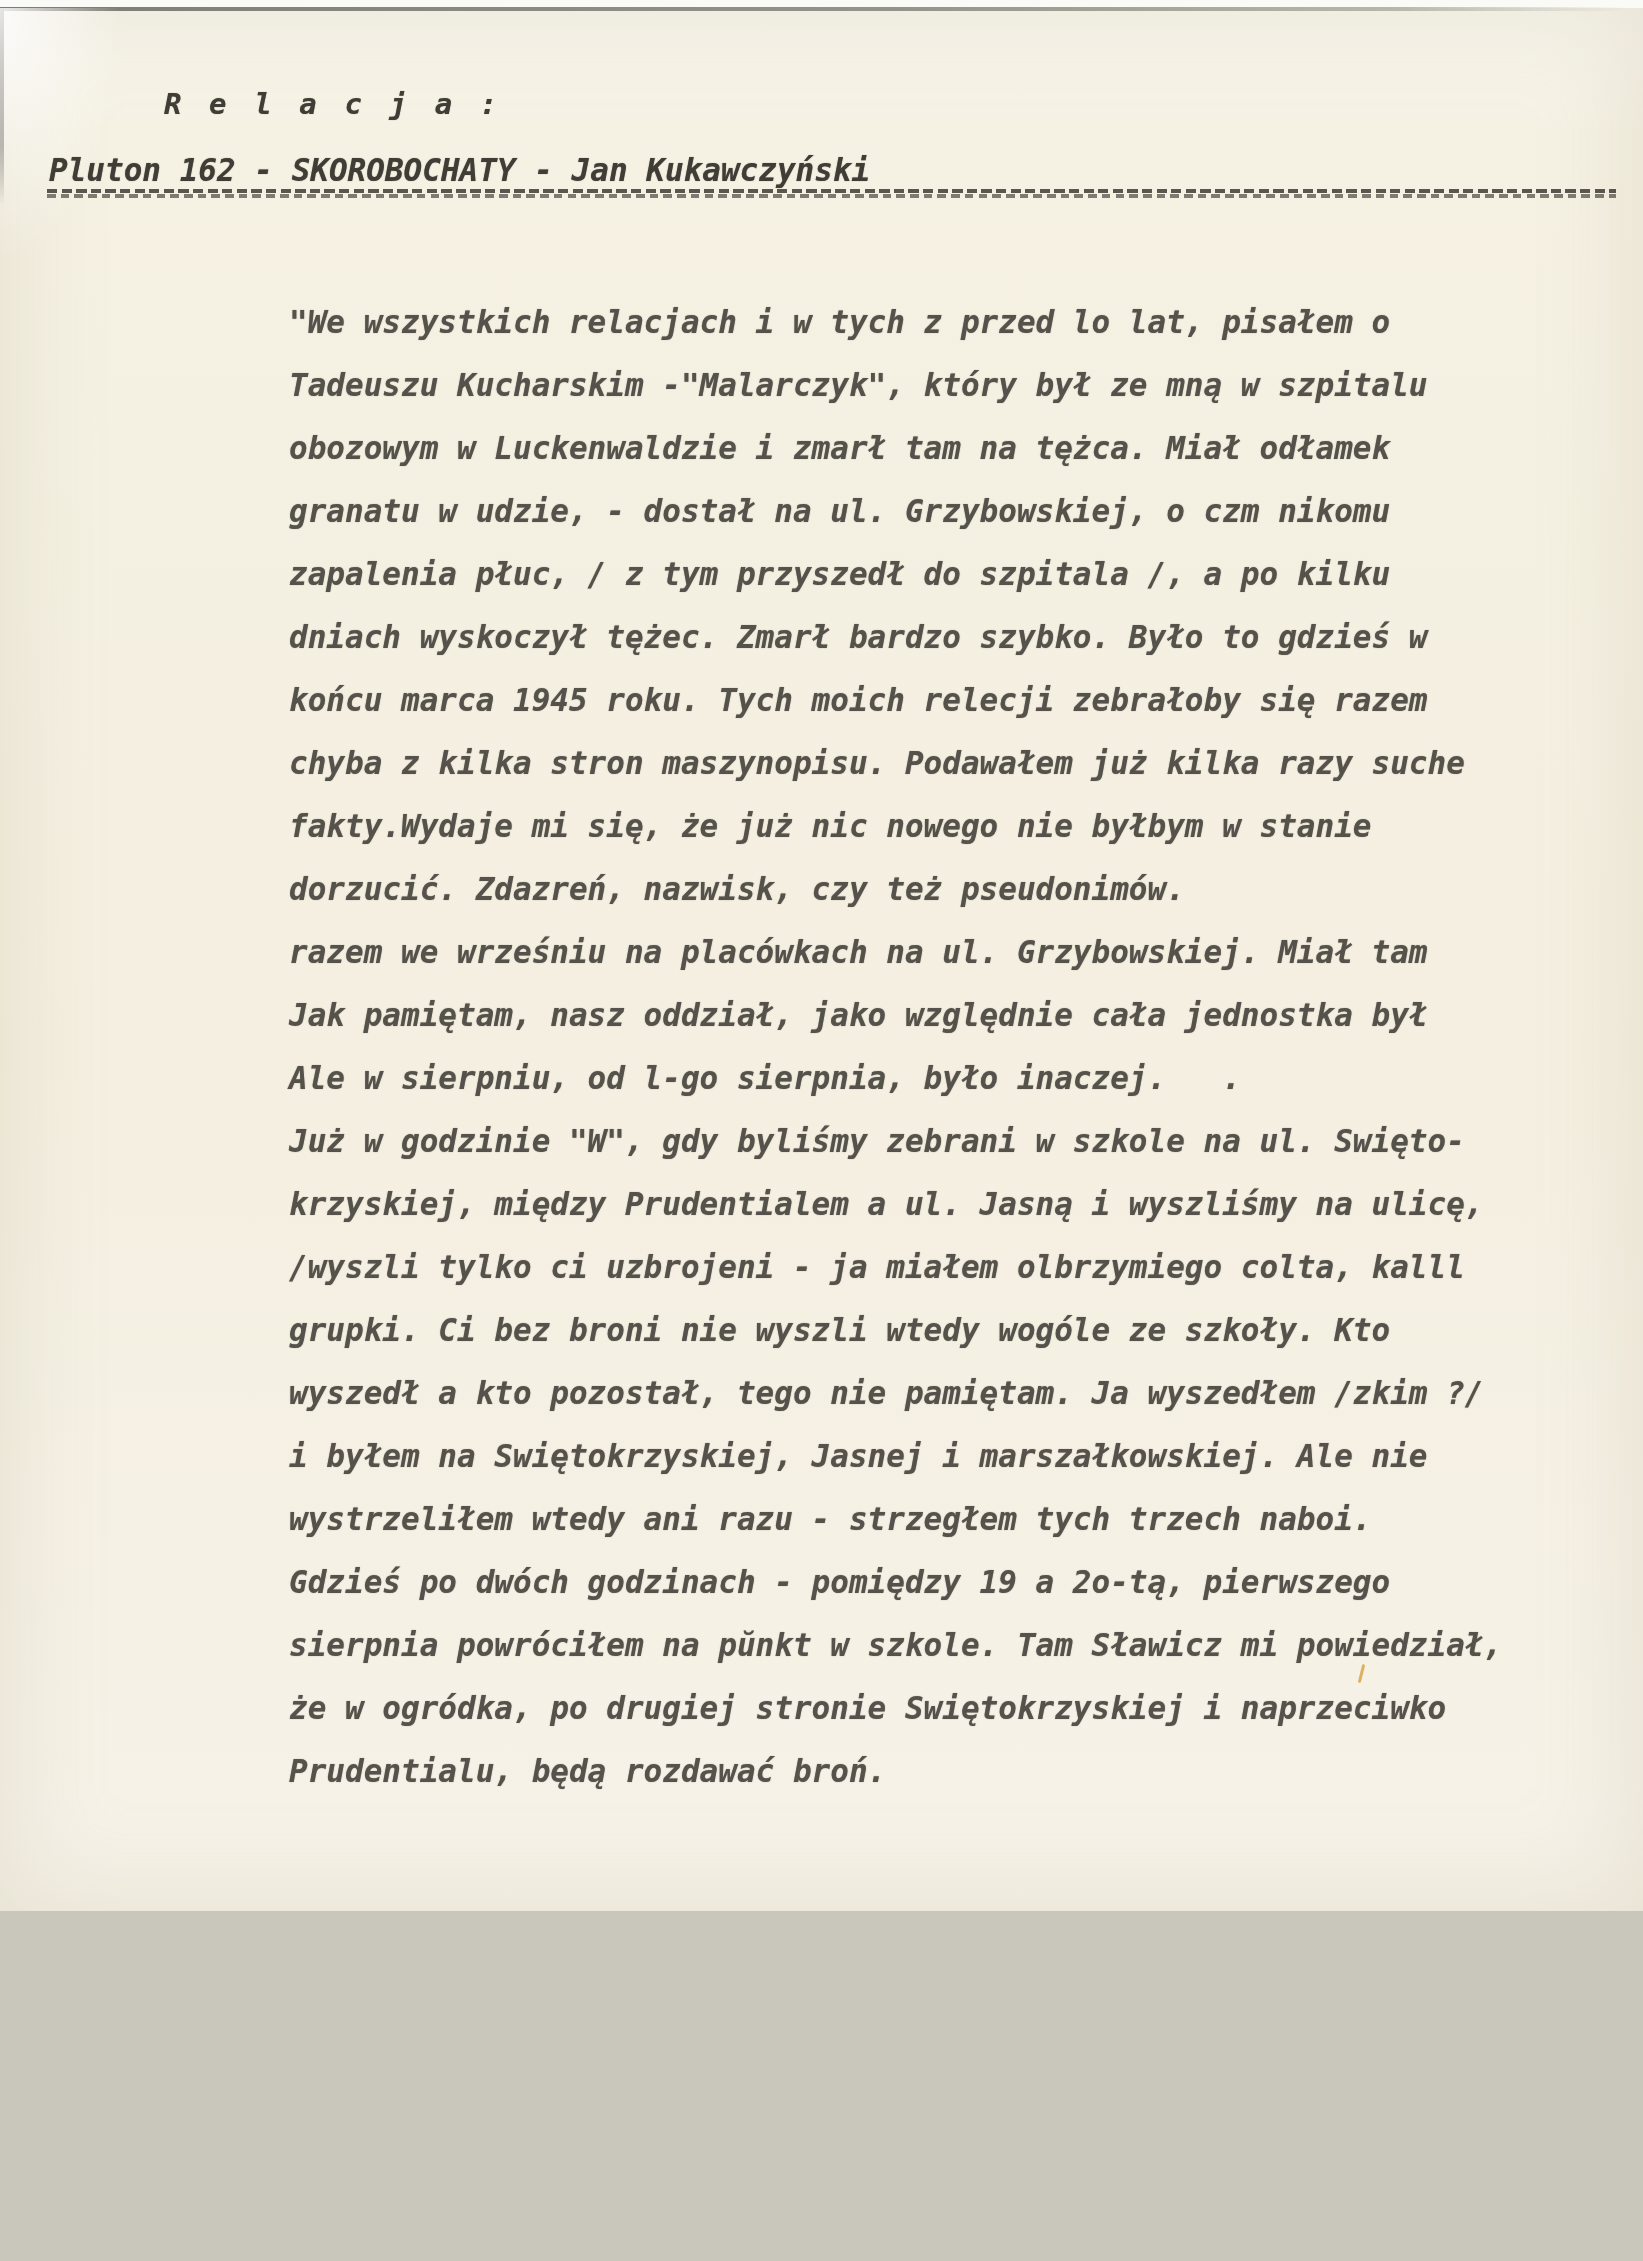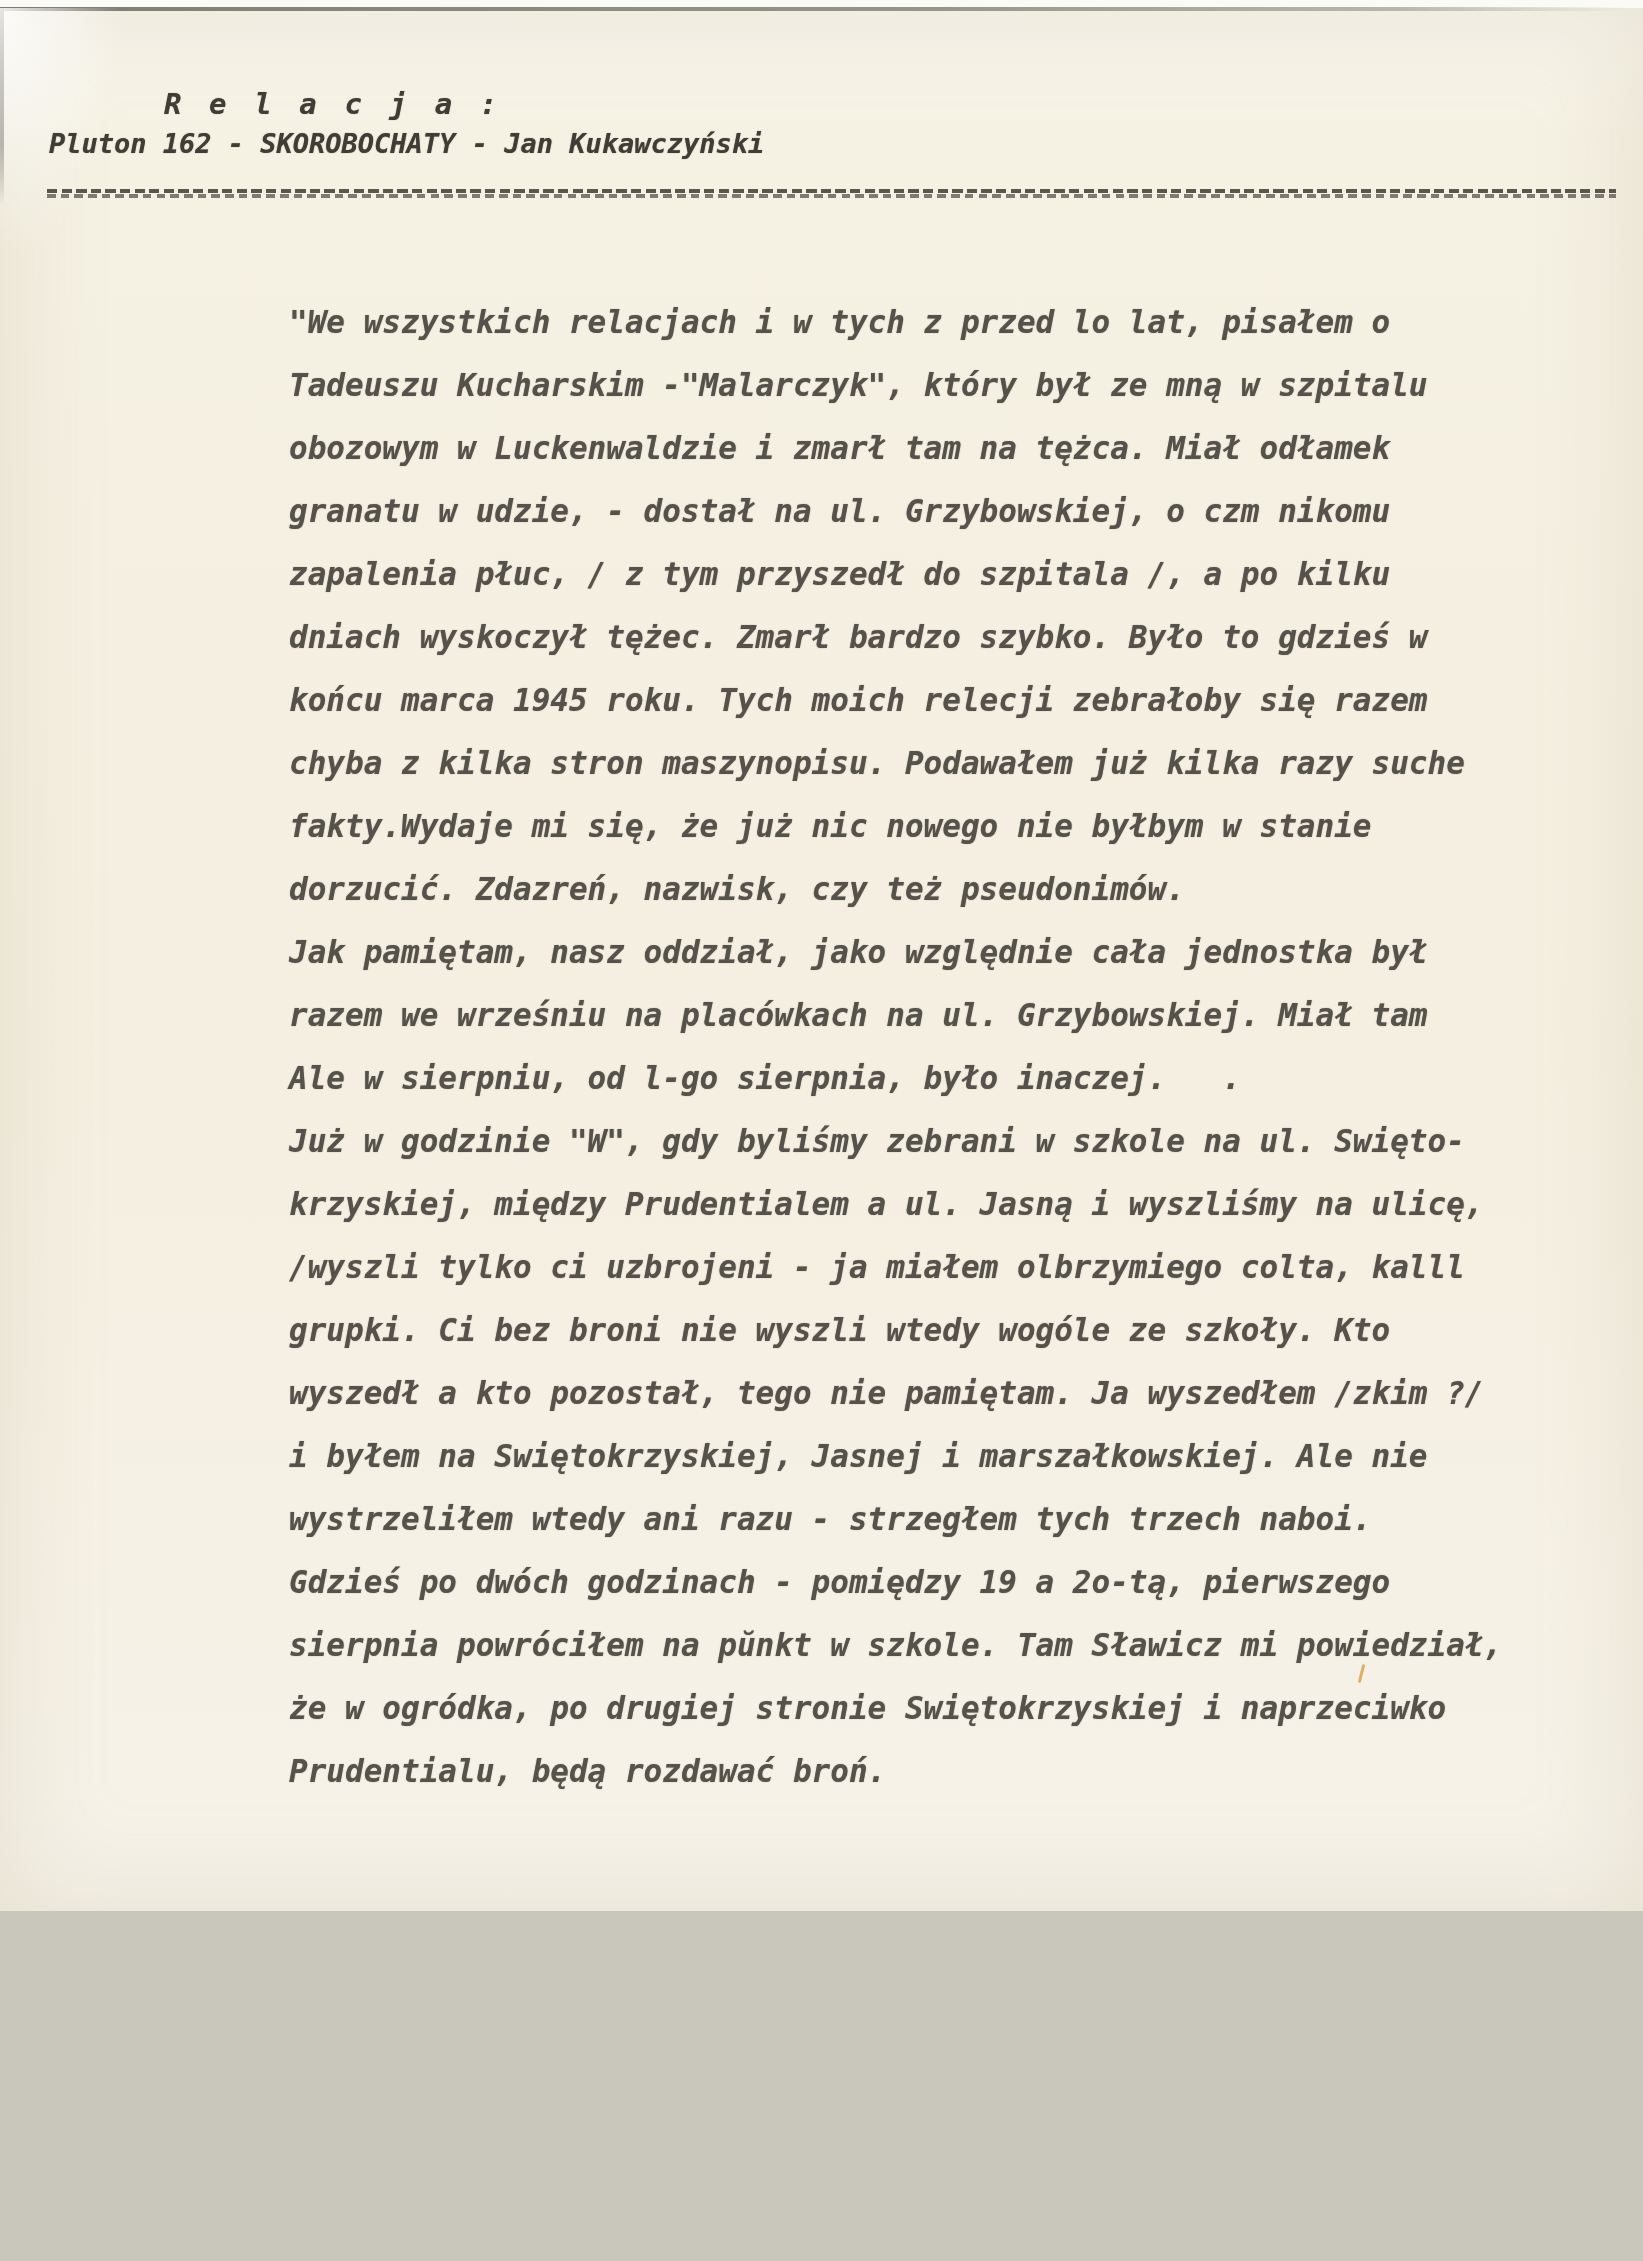--- a/index.html
+++ b/index.html
@@ -25,22 +25,22 @@
   .mark-orange{position:absolute;left:1360px;top:1664px;width:2.6px;height:19px;
     background:#d79a33;transform:rotate(14deg);opacity:.75;border-radius:1.7px;}
 
   
   .relacja{
     position:absolute;left:164px;top:87px;
     font-size:29px;font-weight:bold;letter-spacing:5.1px;white-space:pre;
     color:#403d37;text-shadow:0 0 1px rgba(64,61,55,.55);
   }
   .subject{
-    position:absolute;left:49px;top:128px;
-    font-size:27px;font-weight:bold;white-space:pre;
+    position:absolute;left:49px;top:152px;
+    font-size:31px;font-weight:bold;white-space:pre;
     color:#403d37;text-shadow:0 0 1.1px rgba(64,61,55,.6);
   }
   .rule{position:absolute;left:47px;top:188px;width:1569px;height:13.7px;}
   .rule::before,.rule::after{
     content:"";position:absolute;left:0;right:0;height:4.3px;
     background:repeating-linear-gradient(90deg,rgba(62,59,53,.85) 0 10.3px,rgba(62,59,53,0) 10.3px 14.6px);
     filter:blur(0.5px);
   }
   .rule::before{top:0.9px;}
   .rule::after{top:6px;
@@ -89,22 +89,22 @@
       <div class="tline">"We wszystkich relacjach i w tych z przed lo lat, pisałem o</div>
       <div class="tline">Tadeuszu Kucharskim -"Malarczyk", który był ze mną w szpitalu</div>
       <div class="tline">obozowym w Luckenwaldzie i zmarł tam na tężca. Miał odłamek</div>
       <div class="tline">granatu w udzie, - dostał na ul. Grzybowskiej, o czm nikomu</div>
       <div class="tline">zapalenia płuc, / z tym przyszedł do szpitala /, a po kilku</div>
       <div class="tline">dniach wyskoczył tężec. Zmarł bardzo szybko. Było to gdzieś w</div>
       <div class="tline">końcu marca 1945 roku. Tych moich relecji zebrałoby się razem</div>
       <div class="tline">chyba z kilka stron maszynopisu. Podawałem już kilka razy suche</div>
       <div class="tline">fakty.Wydaje mi się, że już nic nowego nie byłbym w stanie</div>
       <div class="tline">dorzucić. Zdazreń, nazwisk, czy też pseudonimów.</div>
+      <div class="tline">razem we wrześniu na placówkach na ul. Grzybowskiej. Miał tam</div>
       <div class="tline">Jak pamiętam, nasz oddział, jako względnie cała jednostka był</div>
-      <div class="tline">razem we wrześniu na placówkach na ul. Grzybowskiej. Miał tam</div>
       <div class="tline">Ale w sierpniu, od l-go sierpnia, było inaczej.   .</div>
       <div class="tline">Już w godzinie "W", gdy byliśmy zebrani w szkole na ul. Swięto-</div>
       <div class="tline">krzyskiej, między Prudentialem a ul. Jasną i wyszliśmy na ulicę,</div>
       <div class="tline">/wyszli tylko ci uzbrojeni - ja miałem olbrzymiego colta, kalll</div>
       <div class="tline">grupki. Ci bez broni nie wyszli wtedy wogóle ze szkoły. Kto</div>
       <div class="tline">wyszedł a kto pozostał, tego nie pamiętam. Ja wyszedłem /zkim ?/</div>
       <div class="tline">i byłem na Swiętokrzyskiej, Jasnej i marszałkowskiej. Ale nie</div>
       <div class="tline">wystrzeliłem wtedy ani razu - strzegłem tych trzech naboi.</div>
       <div class="tline">Gdzieś po dwóch godzinach - pomiędzy 19 a 2o-tą, pierwszego</div>
       <div class="tline">sierpnia powróciłem na pŭnkt w szkole. Tam Sławicz mi powiedział,</div>

